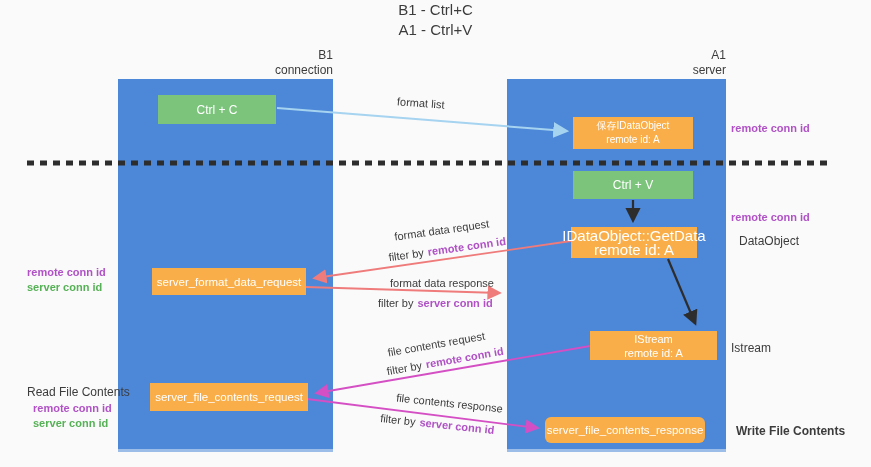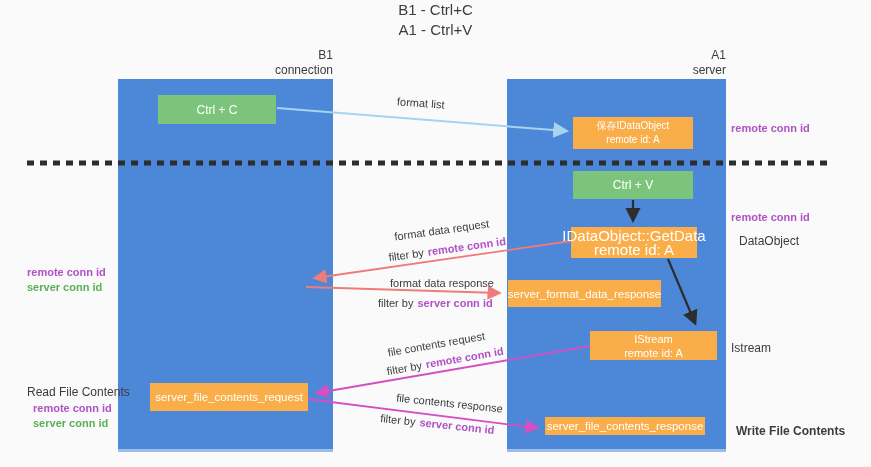--- a/index.html
+++ b/index.html
@@ -106,35 +106,35 @@
 
   <div class="node green" style="left:573px;top:171px;width:120px;height:28px;font-size:12px;">
     <span>Ctrl + V</span>
   </div>
 
   <div class="node orange" style="left:571px;top:227px;width:126px;height:31px;font-size:15px;">
     <span>IDataObject::GetData</span>
     <span>remote id: A</span>
   </div>
 
+  <div class="node orange" style="left:152px;top:268px;width:154px;height:27px;">
+    <span>server_format_data_request</span>
+  </div>
 
-  <div class="node orange" style="left:508px;top:280px;width:153px;height:27px;">
-    <span>server_format_data_response</span>
-  </div>
 
   <div class="node orange" style="left:590px;top:331px;width:127px;height:29px;font-size:11px;">
     <span>IStream</span>
     <span>remote id: A</span>
   </div>
 
   <div class="node orange" style="left:150px;top:383px;width:158px;height:28px;">
     <span>server_file_contents_request</span>
   </div>
 
-  <div class="node orange" style="left:545px;top:417px;width:160px;height:18px;">
+  <div class="node orange" style="left:545px;top:417px;width:160px;height:26px;border-radius:6px;">
     <span>server_file_contents_response</span>
   </div>
 
   <div class="lbl" style="left:397px;top:97px;transform:rotate(4deg);">format list</div>
 
   <div class="lbl" style="left:394px;top:224px;transform:rotate(-8deg);">format data request</div>
   <div class="lbl filter" style="left:388px;top:243px;transform:rotate(-8deg);">
     <span class="plain">filter by</span><span class="purple id">remote conn id</span>
   </div>
 

